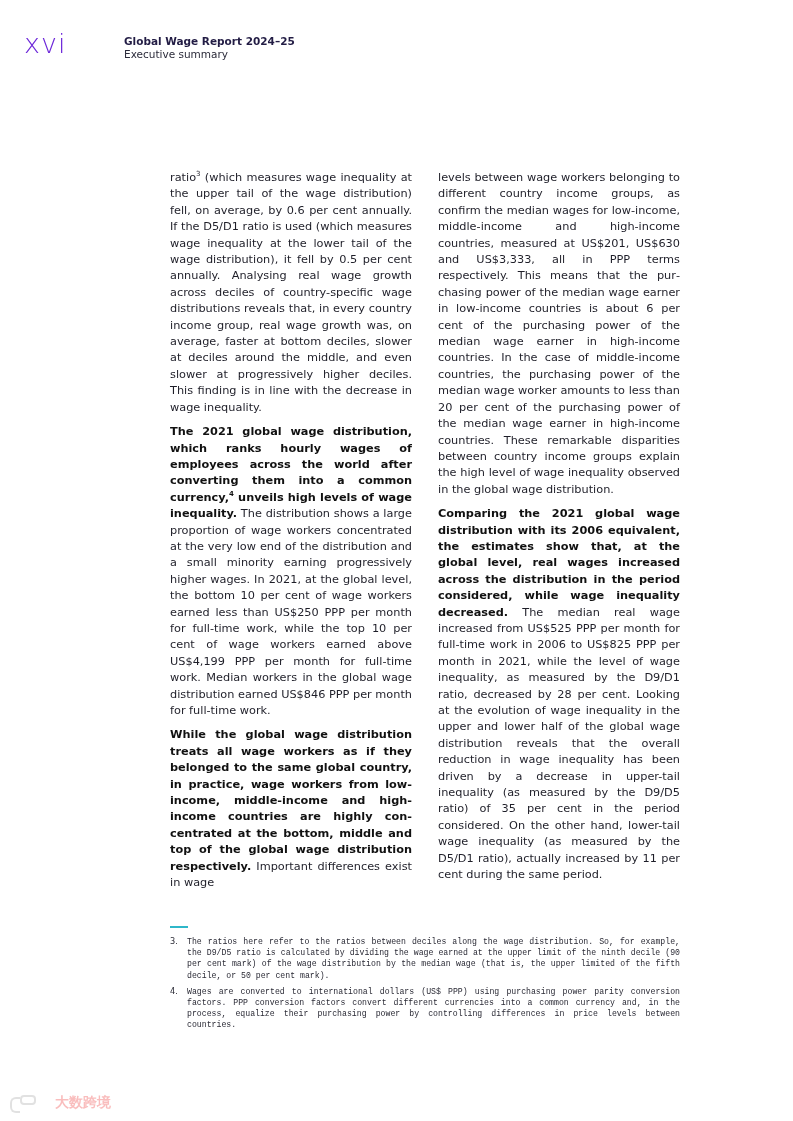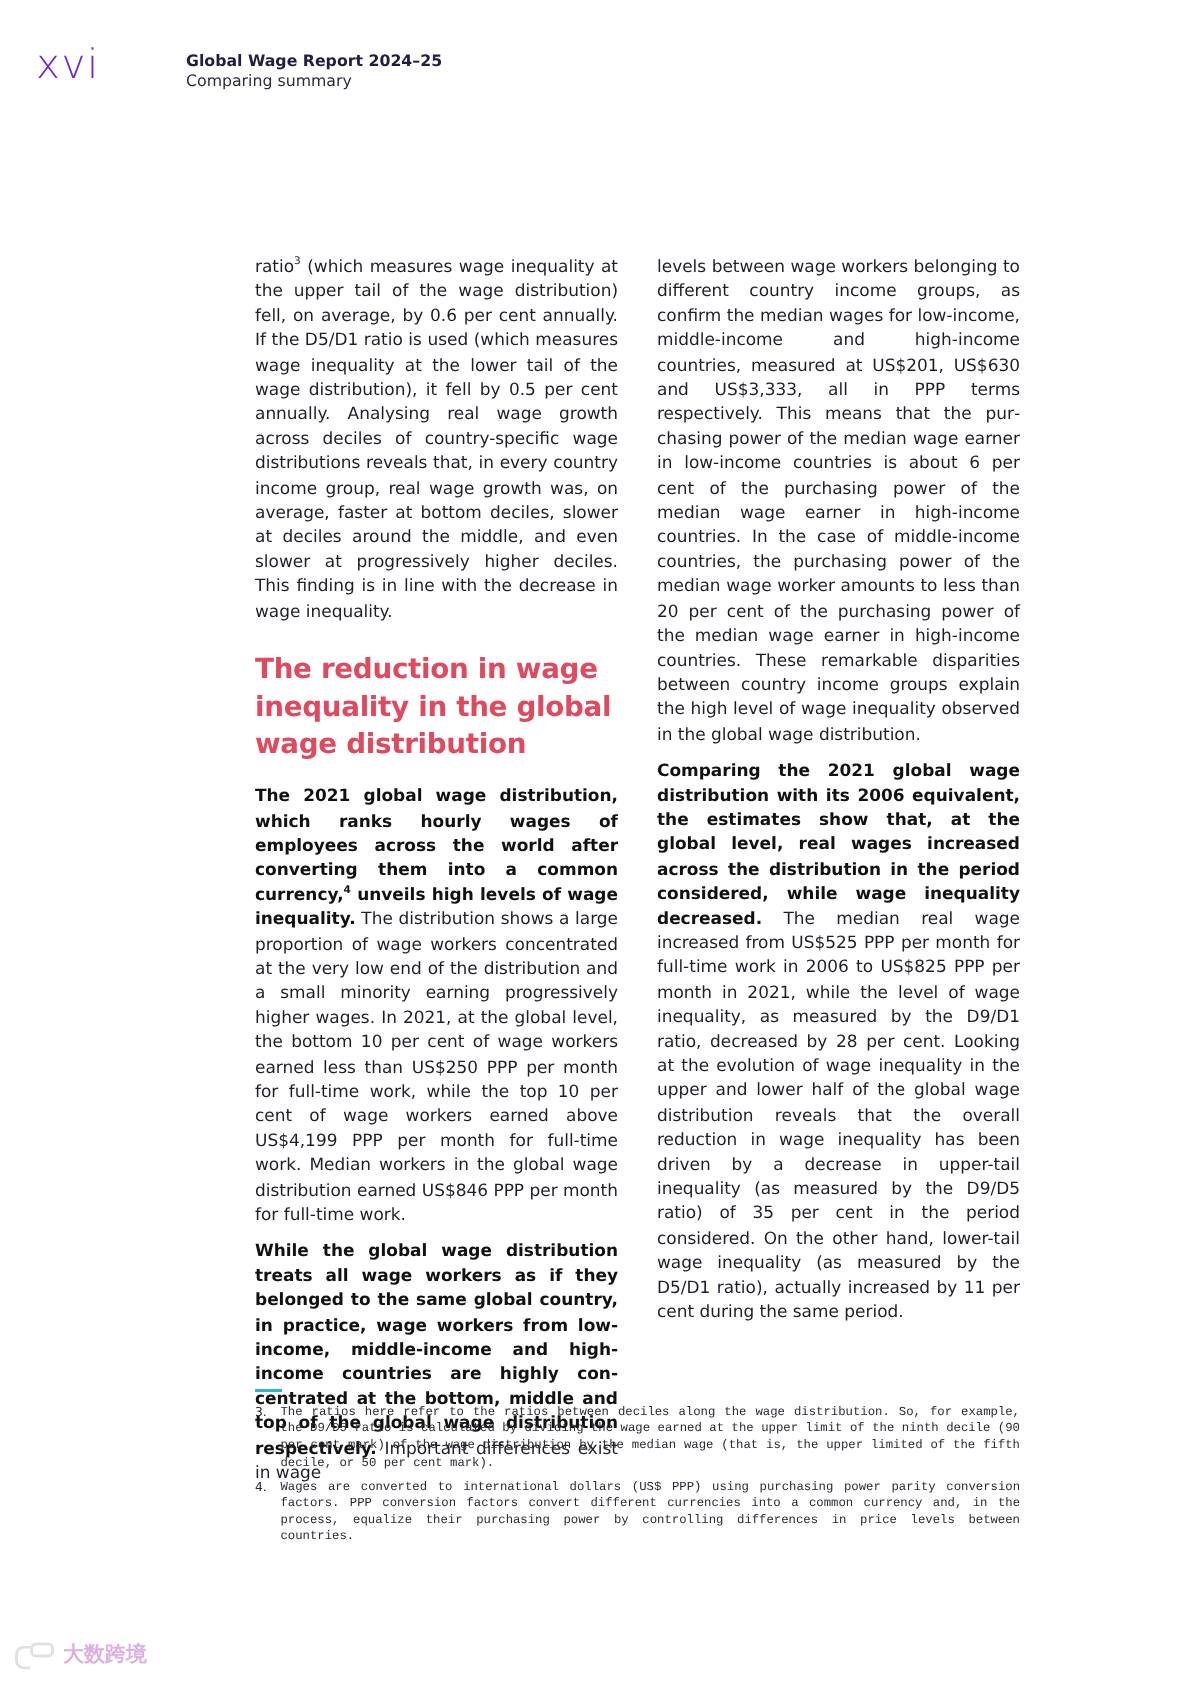--- a/index.html
+++ b/index.html
@@ -106,23 +106,23 @@
   .footnote .fn-text {
     flex: 1;
     font-family: Liberation Mono, monospace;
   }
   .watermark {
     position: absolute;
     left: 8px;
     top: 1094px;
     display: flex;
     align-items: center;
-    gap: 6px;
+    gap: 19px;
     opacity: 0.35;
-    color: #a21caf;
+    color: #ef4444;
     font-size: 14px;
     font-weight: bold;
   }
   .watermark .wm-logo {
     width: 28px;
     height: 16px;
     position: relative;
   }
   .watermark .wm-logo::before {
     content: "";
@@ -142,27 +142,26 @@
     border-radius: 4px;
   }
 </style>
 </head>
 <body>
 
 <div class="page-number">xvi</div>
 
 <div class="running-header">
   <span class="report-title">Global Wage Report 2024–25</span>
-  <span class="section-name">Comparing summary</span>
+  <span class="section-name">Executive summary</span>
 </div>
 
 <div class="column col-left">
   <p><span>ratio</span><sup>3</sup><span> (which measures wage inequality at the upper tail of the wage distribution) fell, on average, by 0.6 per cent annually. If the D5/D1 ratio is used (which measures wage in­equality at the lower tail of the wage distribu­tion), it fell by 0.5 per cent annually. Analysing real wage growth across deciles of country-specific wage distributions reveals that, in every country income group, real wage growth was, on average, faster at bottom deciles, slower at deciles around the middle, and even slower at progressively higher de­ciles. This finding is in line with the decrease in wage inequality.</span></p>
 
-  <h2 class="section-heading">The reduction in wage inequality in the global wage distribution</h2>
 
   <p><b><span>The 2021 global wage distribution, which ranks hourly wages of employees across the world after converting them into a common currency,</span><sup>4</sup><span> unveils high levels of wage inequality.</span></b><span> The distribution shows a large proportion of wage workers concentrat­ed at the very low end of the distribution and a small minority earning progressively higher wages. In 2021, at the global level, the bottom 10 per cent of wage workers earned less than US$250 PPP per month for full-time work, while the top 10 per cent of wage workers earned above US$4,199 PPP per month for full-time work. Median workers in the glob­al wage distribution earned US$846 PPP per month for full-time work.</span></p>
 
   <p><b>While the global wage distribution treats all wage workers as if they belonged to the same global country, in practice, wage workers from low-income, middle-income and high-income countries are highly con­centrated at the bottom, middle and top of the global wage distribution respec­tively.</b><span> Important differences exist in wage</span></p>
 </div>
 
 <div class="column col-right">
   <p>levels between wage workers belonging to different country income groups, as confirm the median wages for low-income, middle-income and high-income countries, measured at US$201, US$630 and US$3,333, all in PPP terms respectively. This means that the pur­chasing power of the median wage earner in low-income countries is about 6 per cent of the purchasing power of the median wage earner in high-income countries. In the case of middle-income countries, the purchasing power of the median wage worker amounts to less than 20 per cent of the purchasing power of the median wage earner in high-income countries. These remarkable disparities be­tween country income groups explain the high level of wage inequality observed in the global wage distribution.</p>
 
   <p><b>Comparing the 2021 global wage distribu­tion with its 2006 equivalent, the estimates show that, at the global level, real wages increased across the distribution in the period considered, while wage inequality decreased.</b><span> The median real wage increased from US$525 PPP per month for full-time work in 2006 to US$825 PPP per month in 2021, while the level of wage inequality, as measured by the D9/D1 ratio, decreased by 28 per cent. Looking at the evolution of wage inequality in the upper and lower half of the global wage distribution reveals that the over­all reduction in wage inequality has been driv­en by a decrease in upper-tail inequality (as measured by the D9/D5 ratio) of 35 per cent in the period considered. On the other hand, lower-tail wage inequality (as measured by the D5/D1 ratio), actually increased by 11 per cent during the same period.</span></p>

